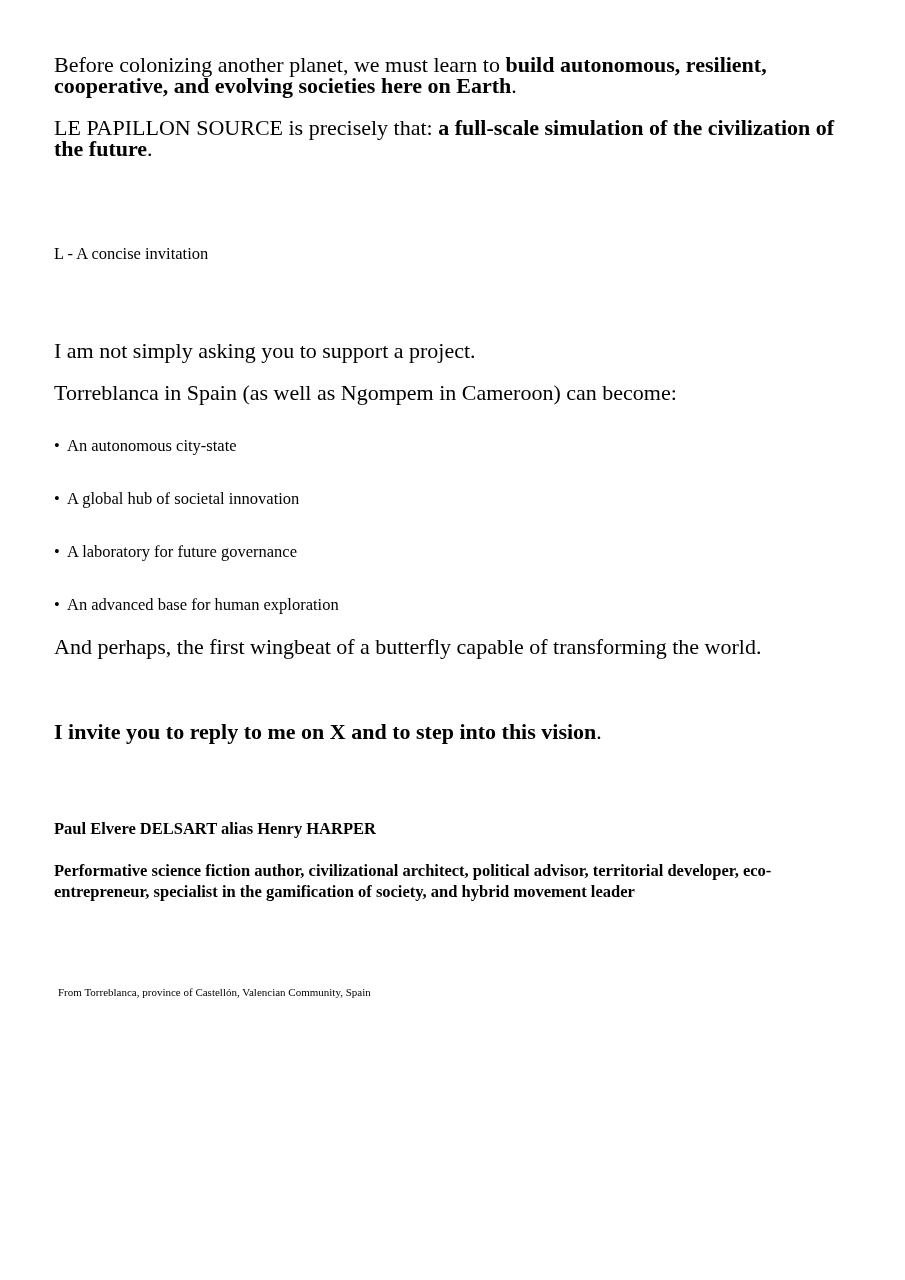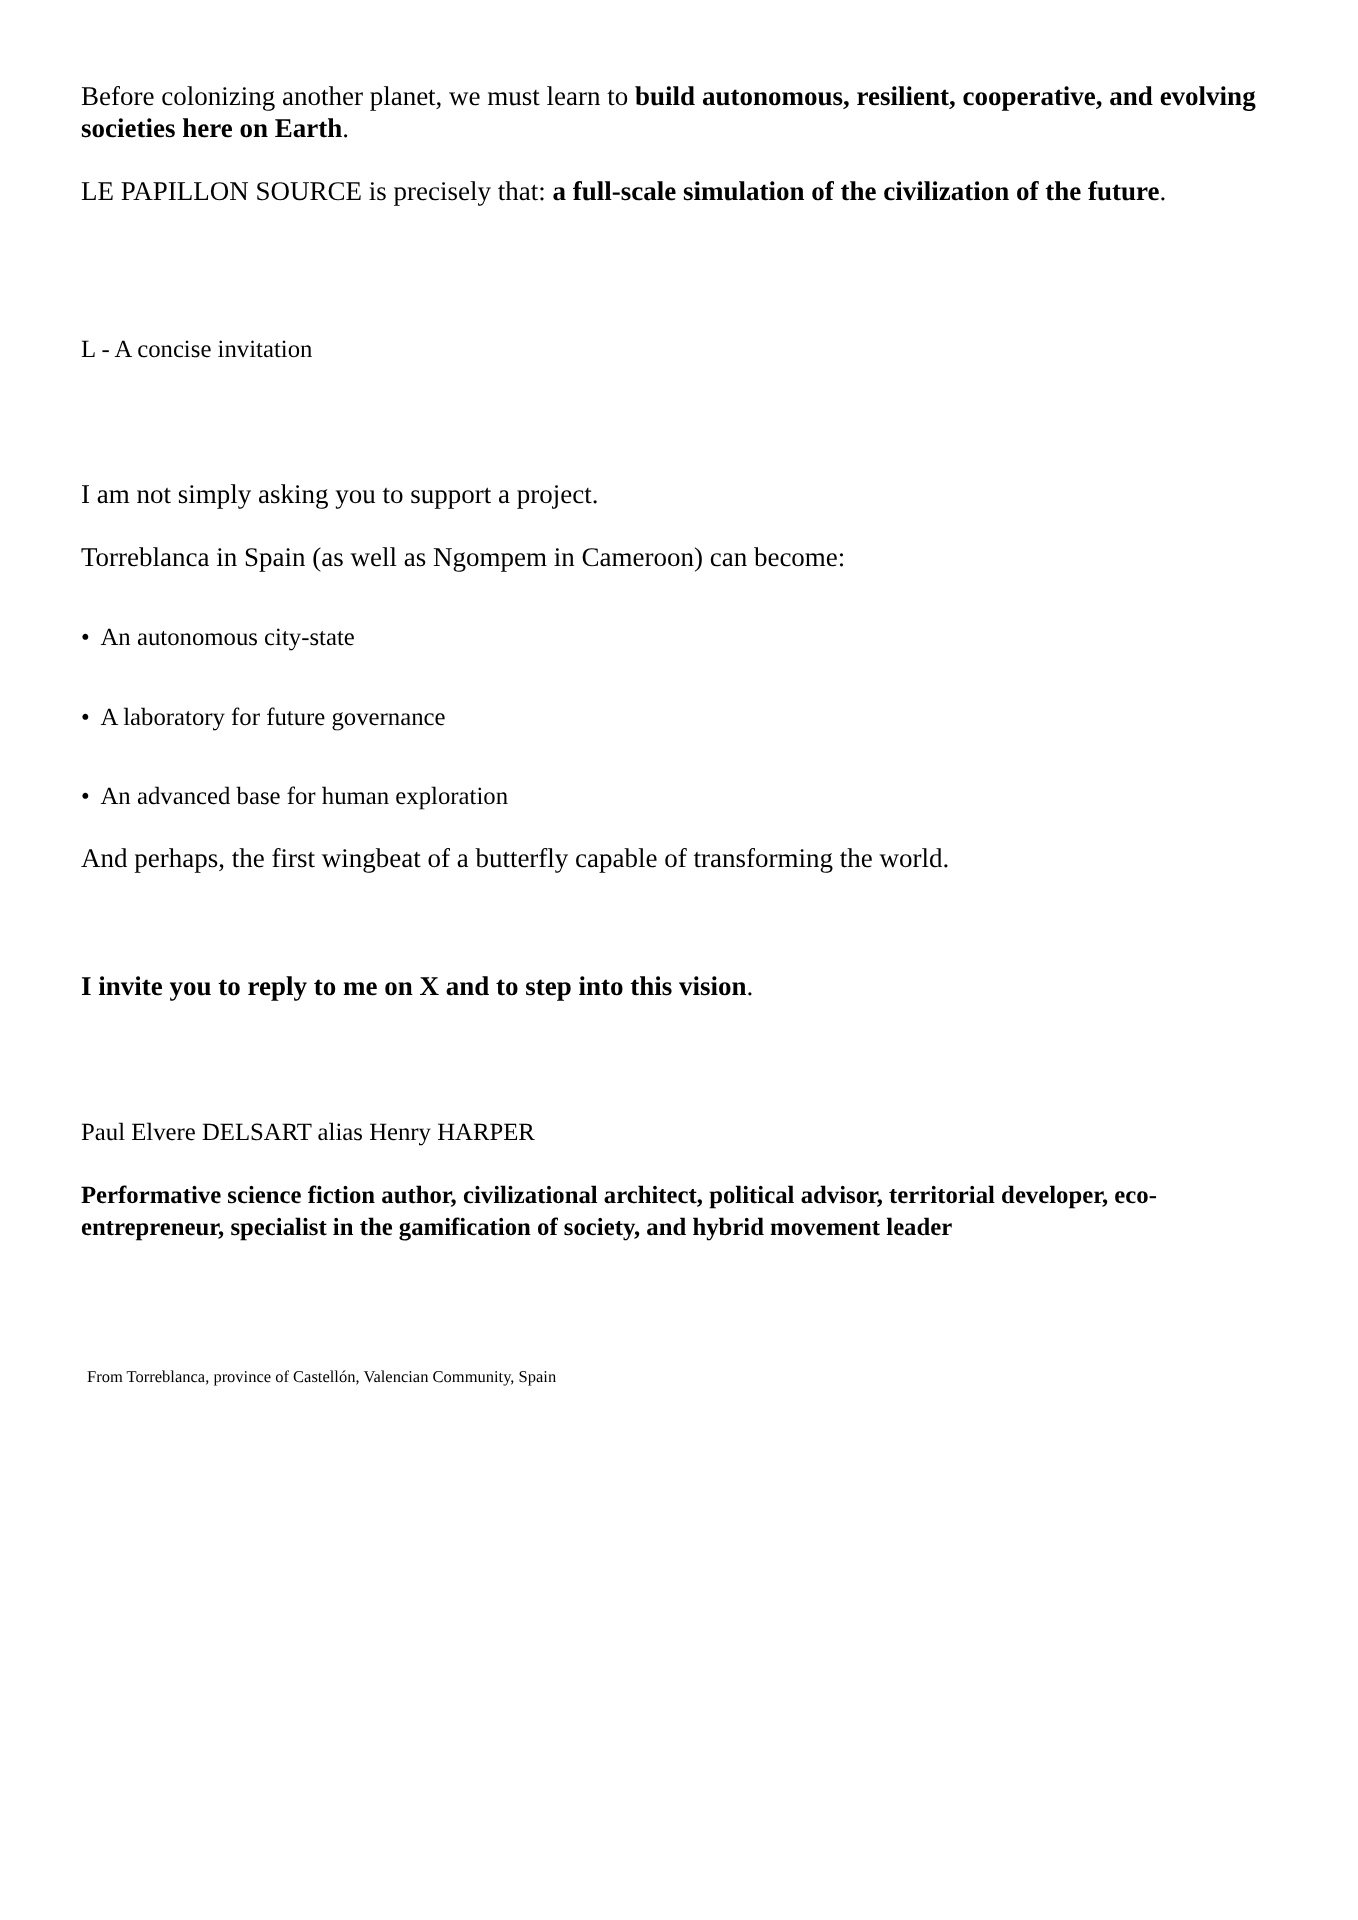--- a/index.html
+++ b/index.html
@@ -20,21 +20,21 @@
     height: 1280px;
     background: #ffffff;
     box-sizing: border-box;
     padding: 54px 56px 0 54px;
   }
   .doc-body {
     width: 796px;
   }
   p {
     margin: 0;
-    font-size: 18px;
+    font-size: 22px;
     line-height: 21px;
     text-align: left;
   }
   .para {
     margin-bottom: 21px;
   }
   b, .b {
     font-weight: bold;
   }
   .heading {
@@ -56,21 +56,21 @@
     font-size: 16.5px;
     line-height: 21px;
     white-space: nowrap;
     margin-top: 32px;
   }
   .bullet-dot {
     display: inline-block;
     width: 13px;
   }
   .sig-name {
-    font-weight: normal;
+    font-weight: bold;
     font-size: 16.5px;
     line-height: 21px;
     margin: 0;
   }
   .sig-role {
     font-weight: bold;
     font-size: 16.5px;
     line-height: 21px;
     margin: 0;
     width: 790px;
@@ -97,20 +97,21 @@
 
     <div class="spacer-xl"></div>
 
     <p class="para">I am not simply asking you to support a project.</p>
 
 
     <p class="para">Torreblanca in Spain (as well as Ngompem in Cameroon) can become:</p>
 
     <ul class="bullets">
       <li><span class="bullet-dot">•</span><span>An autonomous city-state</span></li>
+      <li><span class="bullet-dot">•</span><span>A global hub of societal innovation</span></li>
       <li><span class="bullet-dot">•</span><span>A laboratory for future governance</span></li>
       <li><span class="bullet-dot">•</span><span>An advanced base for human exploration</span></li>
     </ul>
 
     <div class="spacer-sm"></div>
 
     <p class="para">And perhaps, the first wingbeat of a butterfly capable of transforming the world.</p>
 
     <div class="spacer-md"></div>
 

